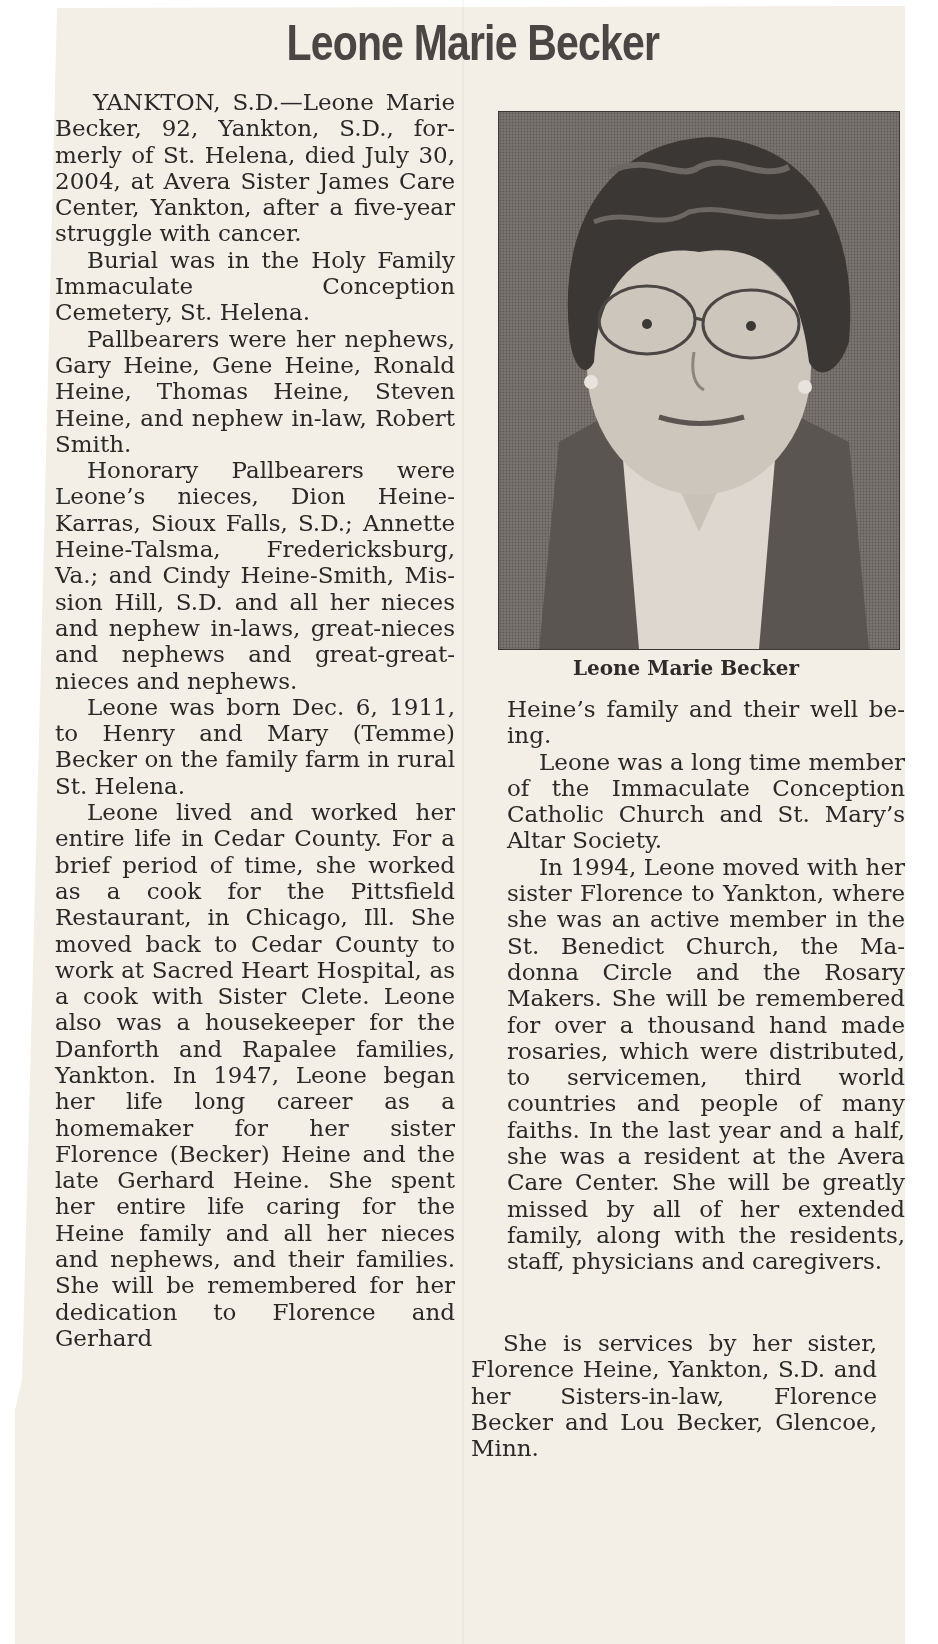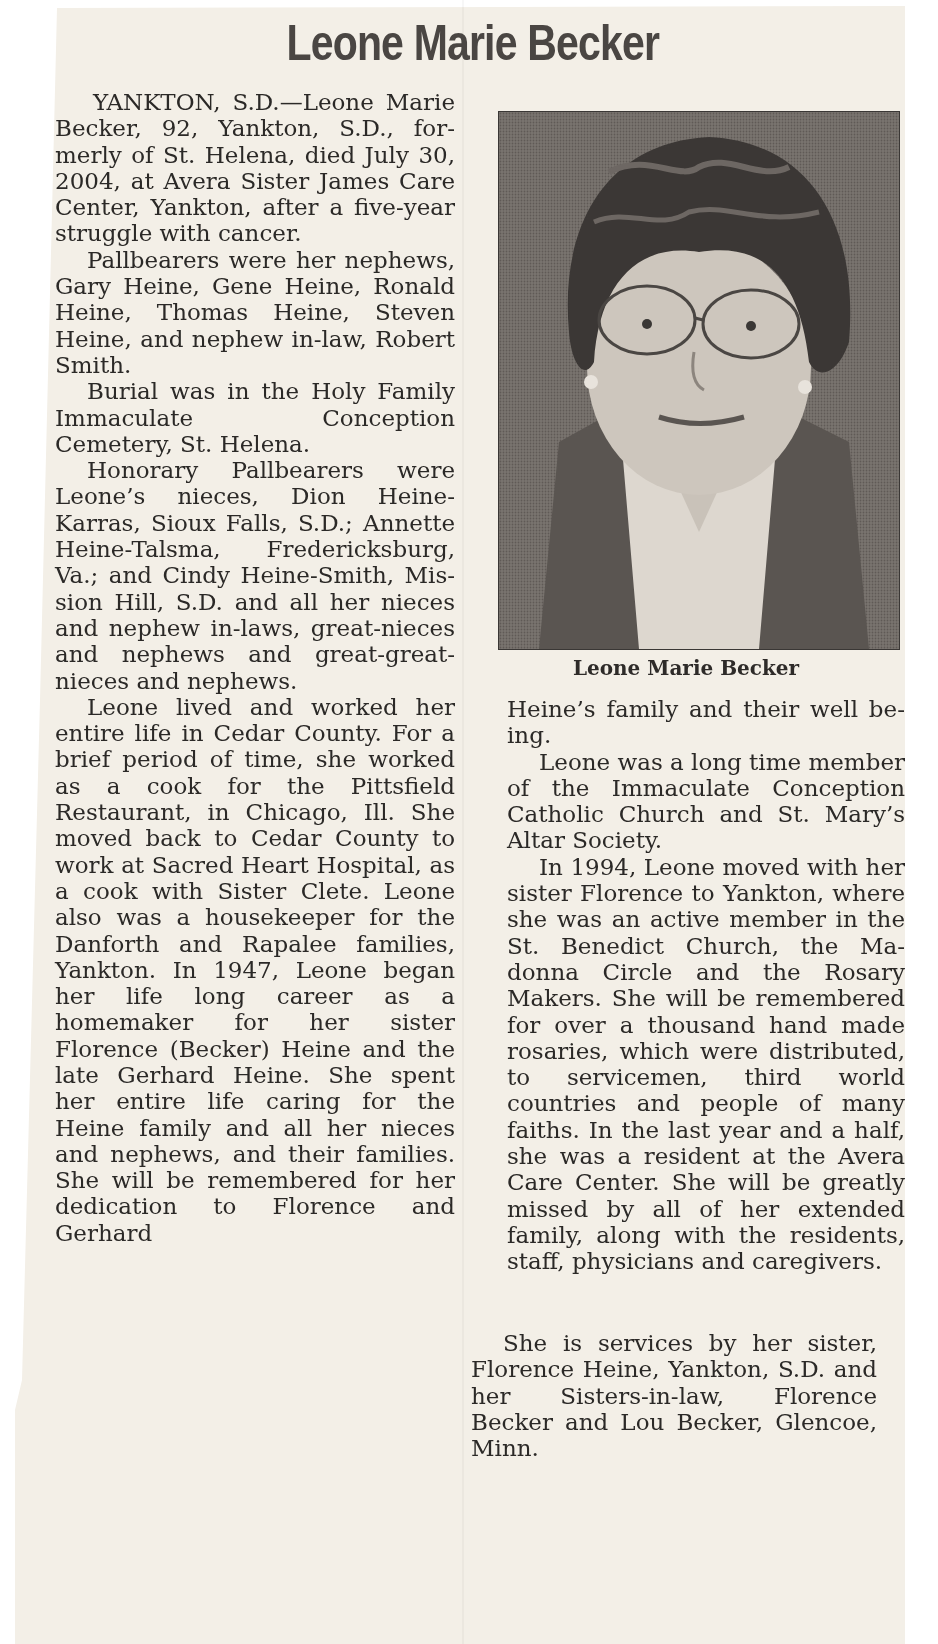--- a/index.html
+++ b/index.html
@@ -43,23 +43,24 @@
 </head>
 <body>
 
 <div class="clipping"></div>
 <div class="fold"></div>
 
 <div class="headline">Leone Marie Becker</div>
 
 <div class="col col-left">
   <p class="first">YANKTON, S.D.—Leone Marie Becker, 92, Yankton, S.D., for­merly of St. Helena, died July 30, 2004, at Avera Sister James Care Center, Yankton, after a five-year struggle with cancer.</p>
+  <p>Burial was in the Holy Family Immaculate Conception Cemetery, St. Helena.</p>
   <p>Pallbearers were her nephews, Gary Heine, Gene Heine, Ronald Heine, Thomas Heine, Steven Heine, and nephew in-law, Rob­ert Smith.</p>
-  <p>Burial was in the Holy Family Immaculate Conception Cemetery, St. Helena.</p>
   <p>Honorary Pallbearers were Leone’s nieces, Dion Heine-Karras, Sioux Falls, S.D.; Annette Heine-Talsma, Fredericksburg, Va.; and Cindy Heine-Smith, Mis­sion Hill, S.D. and all her nieces and nephew in-laws, great-nieces and nephews and great-great-nieces and nephews.</p>
+  <p>Leone was born Dec. 6, 1911, to Henry and Mary (Temme) Becker on the family farm in ru­ral St. Helena.</p>
   <p>Leone lived and worked her entire life in Cedar County. For a brief period of time, she worked as a cook for the Pittsfield Restau­rant, in Chicago, Ill. She moved back to Cedar County to work at Sacred Heart Hospital, as a cook with Sister Clete. Leone also was a housekeeper for the Danforth and Rapalee families, Yankton. In 1947, Leone began her life long career as a homemaker for her sis­ter Florence (Becker) Heine and the late Gerhard Heine. She spent her entire life caring for the Heine family and all her nieces and nephews, and their families. She will be remembered for her dedi­cation to Florence and Gerhard</p>
 </div>
 
 <div class="photo" aria-label="Portrait of Leone Marie Becker">
   <svg width="400" height="537" viewBox="0 0 400 537">
     <defs>
       <pattern id="ht" width="3" height="3" patternUnits="userSpaceOnUse">
         <rect width="3" height="3" fill="#7a746f"></rect>
         <circle cx="1.5" cy="1.5" r="0.9" fill="#5f5a56"></circle>
       </pattern>

